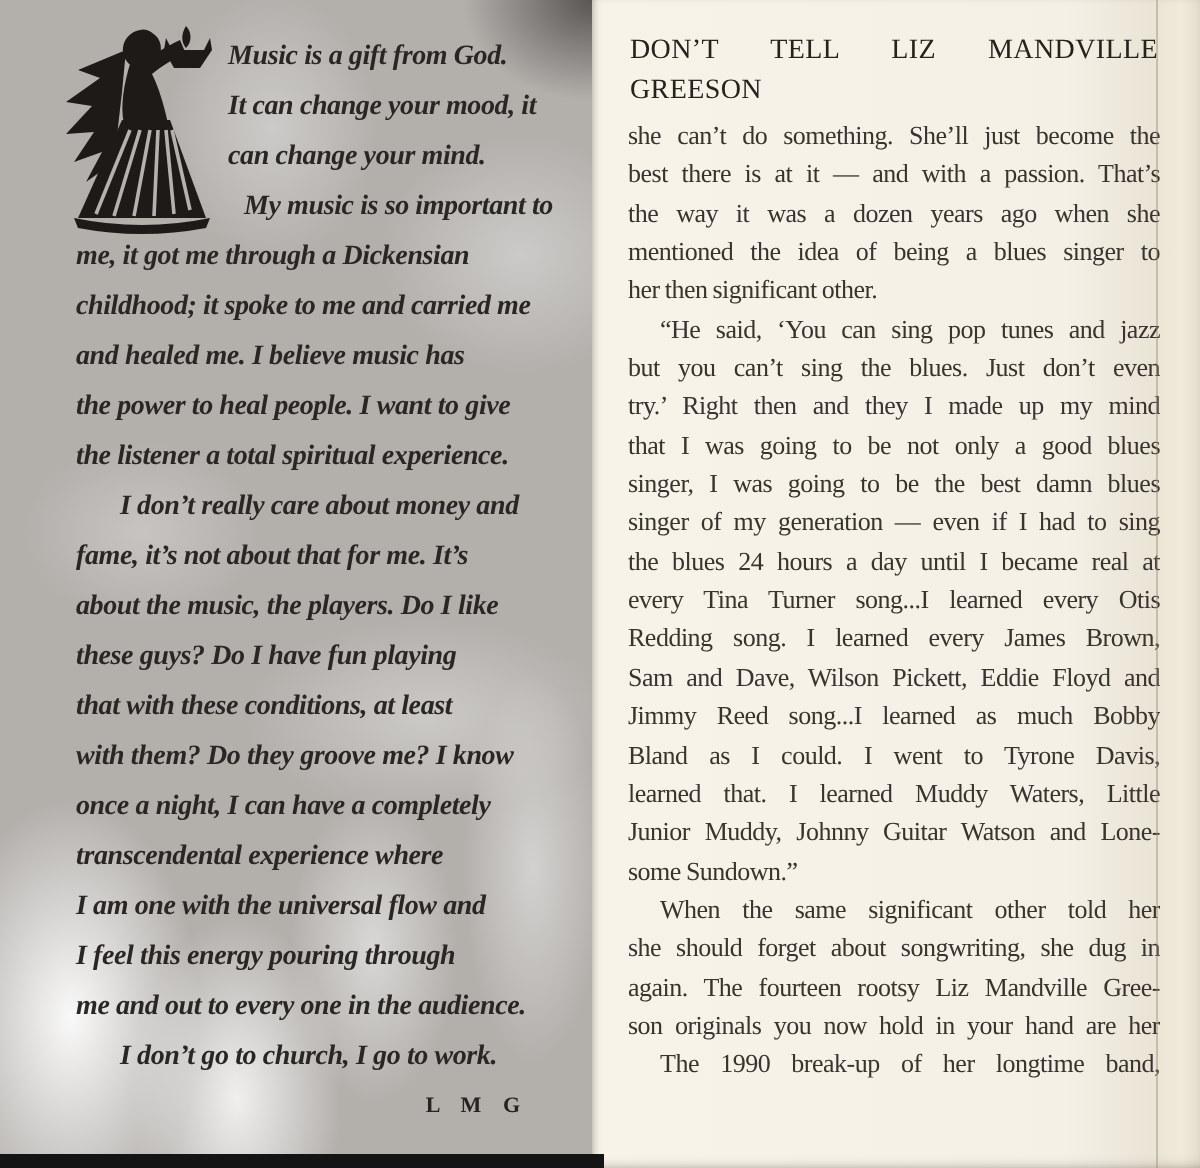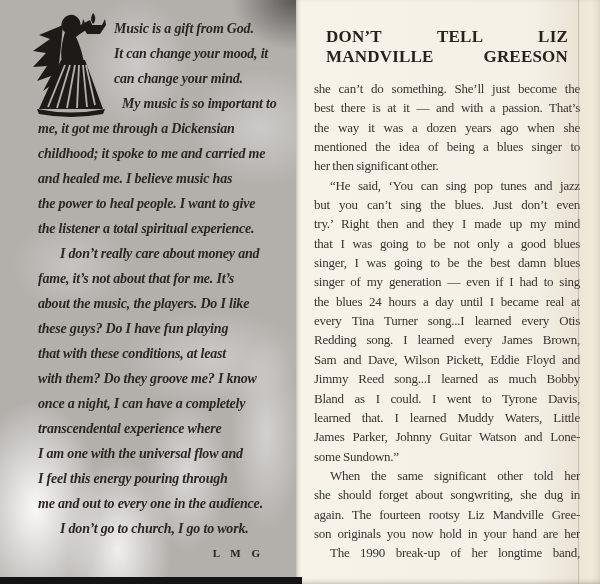--- a/index.html
+++ b/index.html
@@ -45,21 +45,21 @@
     background:linear-gradient(to right,#f7f3e9,#f4f0e6 78%,#eae4d6 92%,#f0ead9 97%,#e4ddcd 100%);
     box-shadow:inset 0 -4px 6px -4px rgba(60,50,40,.35), inset 3px 0 5px -3px rgba(60,55,48,.45);
     color:#38342e;
   }
   .right-panel::after{ 
     content:"";position:absolute;top:0;bottom:0;right:21px;width:1px;
     background:rgba(150,140,118,.45);
   }
   .article{position:absolute;left:18px;top:15px;width:266px;}
   .article-title{
-    margin:12px;font-size:17px;line-height:20px;font-weight:700;color:#26221d;
+    margin:1px;font-size:14px;line-height:20px;font-weight:400;color:#26221d;
     letter-spacing:.2px;text-align:justify;text-align-last:justify;
   }
   .body-lines{margin-top:2px;font-size:13px;letter-spacing:-0.25px;word-spacing:-0.5px;}
   .rline{
     height:19.35px;line-height:19.35px;overflow:hidden;
     text-align:justify;text-align-last:justify;
   }
   .rline.end{text-align-last:left;}
   .rline.ind{text-indent:16px;}
   
@@ -136,21 +136,21 @@
           <div class="rline">that I was going to be not only a good blues</div>
           <div class="rline">singer, I was going to be the best damn blues</div>
           <div class="rline">singer of my generation — even if I had to sing</div>
           <div class="rline">the blues 24 hours a day until I became real at</div>
           <div class="rline">every Tina Turner song...I learned every Otis</div>
           <div class="rline">Redding song. I learned every James Brown,</div>
           <div class="rline">Sam and Dave, Wilson Pickett, Eddie Floyd and</div>
           <div class="rline">Jimmy Reed song...I learned as much Bobby</div>
           <div class="rline">Bland as I could. I went to Tyrone Davis,</div>
           <div class="rline">learned that. I learned Muddy Waters, Little</div>
-          <div class="rline">James Parker, Johnny Guitar Watson and Lone-</div>
+          <div class="rline">Junior Muddy, Johnny Guitar Watson and Lone-</div>
           <div class="rline end">some Sundown.”</div>
           <div class="rline ind">When the same significant other told her</div>
           <div class="rline">she should forget about songwriting, she dug in</div>
           <div class="rline">again. The fourteen rootsy Liz Mandville Gree-</div>
           <div class="rline">son originals you now hold in your hand are her</div>
           <div class="rline ind">The 1990 break-up of her longtime band,</div>
         </div>
     </div>
   </div>
 

